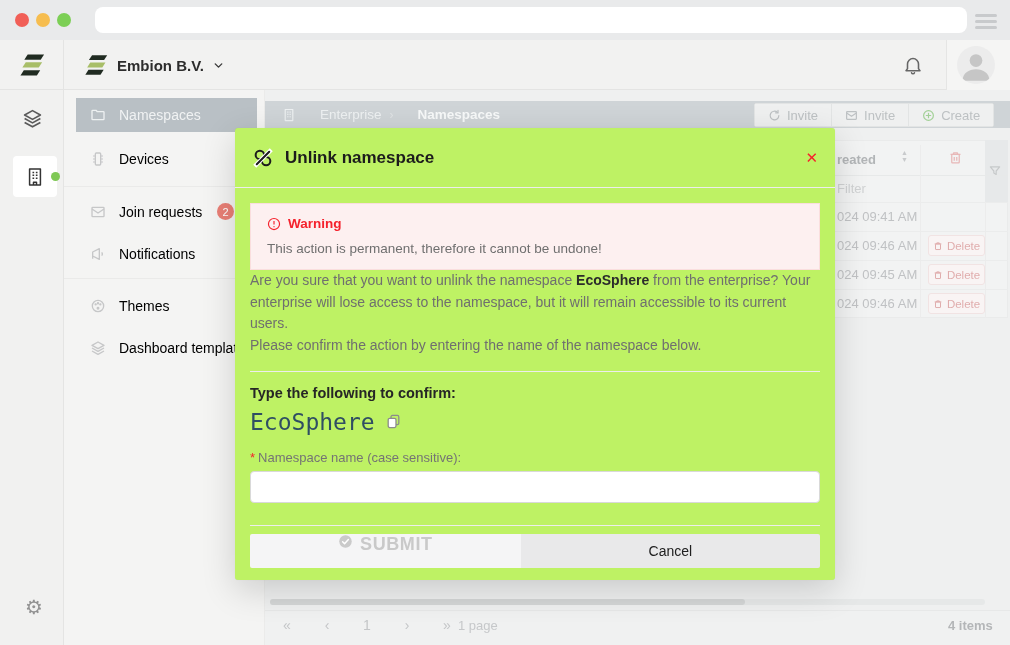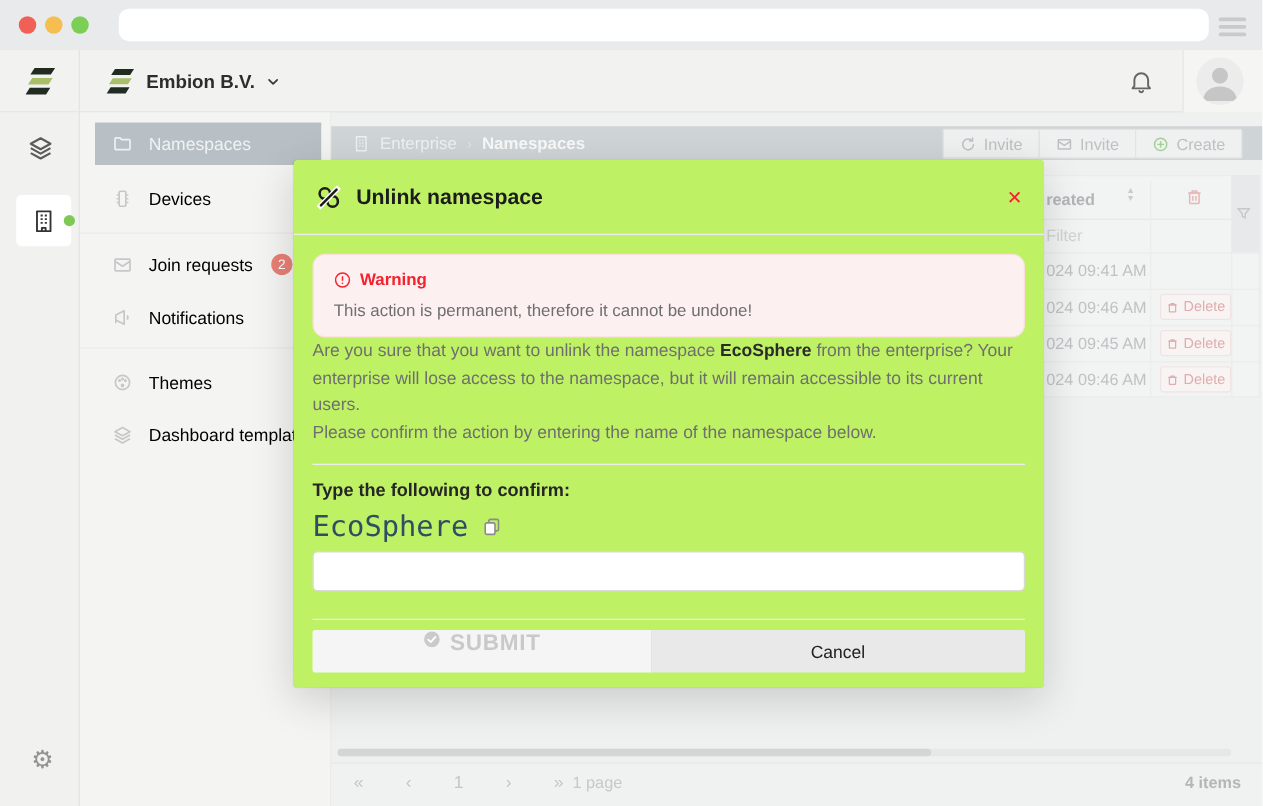--- a/index.html
+++ b/index.html
@@ -34,21 +34,21 @@
 
   
   .sidebar { left:64px; top:90px; width:201px; height:555px; background:#f4f4f3; border-right:1px solid #ebebea; }
   .side-item { left:76px; width:181px; height:34px; display:flex; align-items:center; gap:13px; padding-left:14px; color:#000000; font-size:14px; }
   .side-item.active { background:#b9c0c5; color:#f0f2f3; }
   .side-divider { left:64px; width:201px; border-top:1px solid #eaeae9; }
   .badge { left:217px; top:203px; width:17px; height:17px; border-radius:50%; background:#e97f76; color:#ffffff; font-size:11px; display:flex; align-items:center; justify-content:center; }
 
   
   .crumbbar { left:265px; top:101px; width:745px; height:27px; background:#cfd4d7; }
-  .crumb { font-size:13.5px; color:#eef1f2; }
+  .crumb { font-size:13.5px; color:#eef1f2;margin-left:16px; }
   .crumb.bold { font-weight:700; color:#f7f9f9; }
   .crumb-sep { color:#dfe3e4; font-size:12px; }
   .btn-group { left:754px; top:103px; height:24px; display:flex; border:1px solid #e2e4e4; border-radius:2px; }
   .tb-btn { display:flex; align-items:center; gap:6px; padding:0 13px; background:#eff0f0; color:#bdc1c3; font-size:13px; }
   .tb-btn + .tb-btn { border-left:1px solid #e2e4e4; }
 
   
   .table-card { left:270px; top:140px; width:738px; height:178px; background:#f2f3f3; border:1px solid #eaebeb; }
   .t-line { left:270px; width:738px; border-top:1px solid #ebecec; }
   .t-vline { width:0; border-left:1px solid #ececec; }
@@ -68,21 +68,21 @@
   .pg-label { top:618px; font-size:13px; color:#c6c8ca; }
   .pg-items { left:948px; top:618px; font-size:13px; font-weight:700; color:#b4b6b8; }
 
   
   .modal { left:235px; top:128px; width:600px; background:#bef264; border-radius:3px;
            box-shadow:0 10px 34px rgba(0,0,0,0.16), 0 0 1px rgba(0,0,0,0.1); z-index:20; }
   .modal-head { height:60px; display:flex; align-items:center; gap:11px; padding:0 17px; border-bottom:1px solid #ededed; }
   .modal-title { font-size:17px; font-weight:700; color:#1c1c1c; }
   .modal-close { margin-left:auto; color:#f5222d; font-size:15px; font-weight:700; cursor:pointer; font-family:"DejaVu Sans",sans-serif; }
   .modal-body { padding:15px 15px 12px 15px; }
-  .warnbox { background:#fdf0f0; border:1px solid #fadede; border-radius:10px; padding:12px 16px 13px; }
+  .warnbox { background:#fdf0f0; border:1px solid #fadede; border-radius:0; padding:12px 16px 13px; }
   .warn-head { display:flex; align-items:center; gap:7px; color:#f5222d; font-size:13.5px; font-weight:700; }
   .warn-text { margin-top:10px; color:#6f6f6f; font-size:13.5px; }
   .mp { margin-top:0; color:#6f6f6f; font-size:14px; line-height:1.55; }
   .mp b { color:#2b2b2b; }
   .mdivider { margin-top:14px; border-top:1px solid #ededed; }
   .type-label { margin-top:13px; font-size:14.5px; font-weight:700; color:#262626; }
   .name-row { margin-top:8px; display:flex; align-items:center; gap:10px; }
   .ns-name { font-family:"DejaVu Sans Mono", monospace; font-size:23px; color:#2f4e63; }
   .field-label { margin-top:15px; font-size:13px; color:#747474; }
   .req { color:#f5222d; margin-right:3px; }
@@ -396,20 +396,21 @@
       <div class="name-row">
         <span class="ns-name">EcoSphere</span>
         <span style="cursor:pointer;">
           <svg width="17" height="17" viewBox="0 0 24 24" fill="none" stroke="#8c8c8c" stroke-width="1.8" stroke-linejoin="round">
             <rect x="8.5" y="3.5" width="11" height="13" rx="2"></rect>
             <rect x="4.5" y="7.5" width="11" height="13" rx="2" fill="#ffffff"></rect>
           </svg>
         </span>
       </div>
 
+      <div class="field-label"><span class="req">*</span><span>Namespace name (case sensitive):</span></div>
       <input class="ns-input" value="" style="">
 
       <div class="mdivider" style="margin-top:22px;"></div>
 
       <div class="modal-footer">
         <div class="btn-submit">
           <span>
             <svg width="15" height="15" viewBox="0 0 24 24">
               <circle cx="12" cy="12" r="10" fill="#cacaca"></circle>
               <path d="M7.4 12.4l3.1 3.1 6.1-6.6" fill="none" stroke="#ffffff" stroke-width="2.4" stroke-linecap="round" stroke-linejoin="round"></path>

